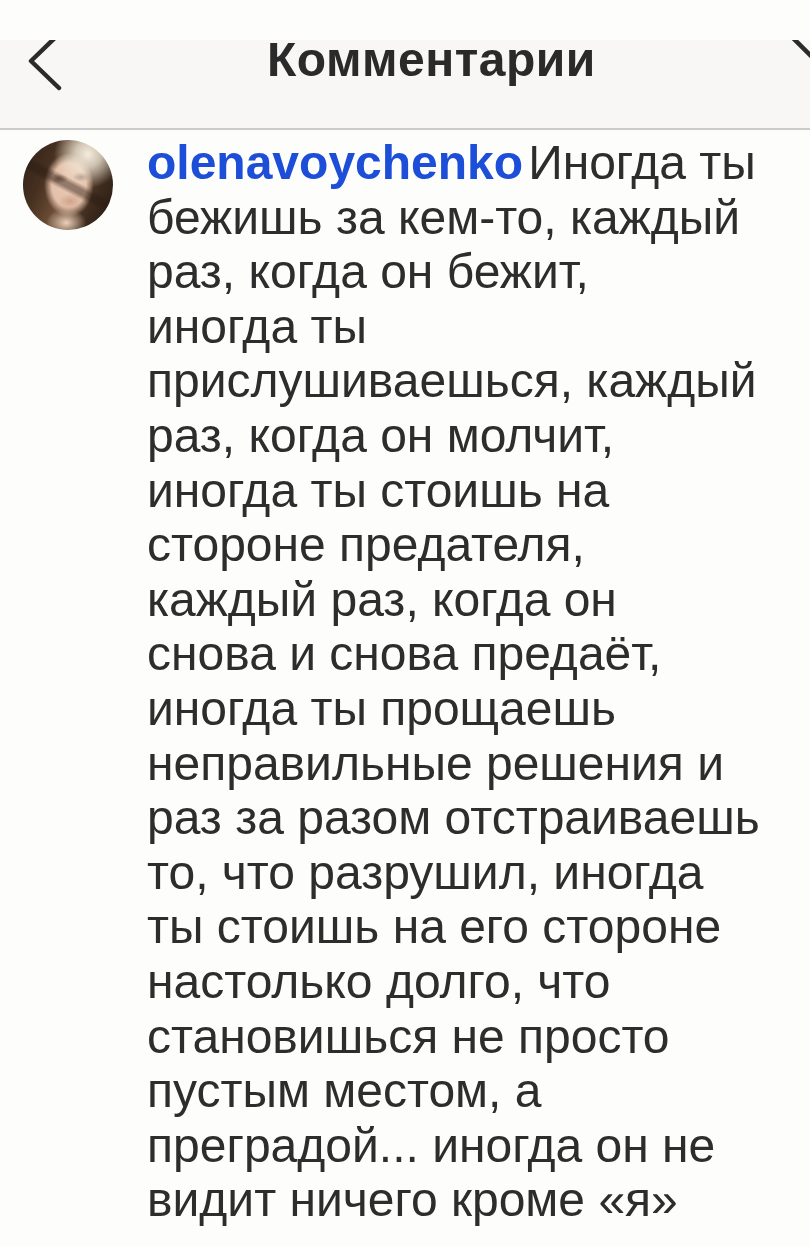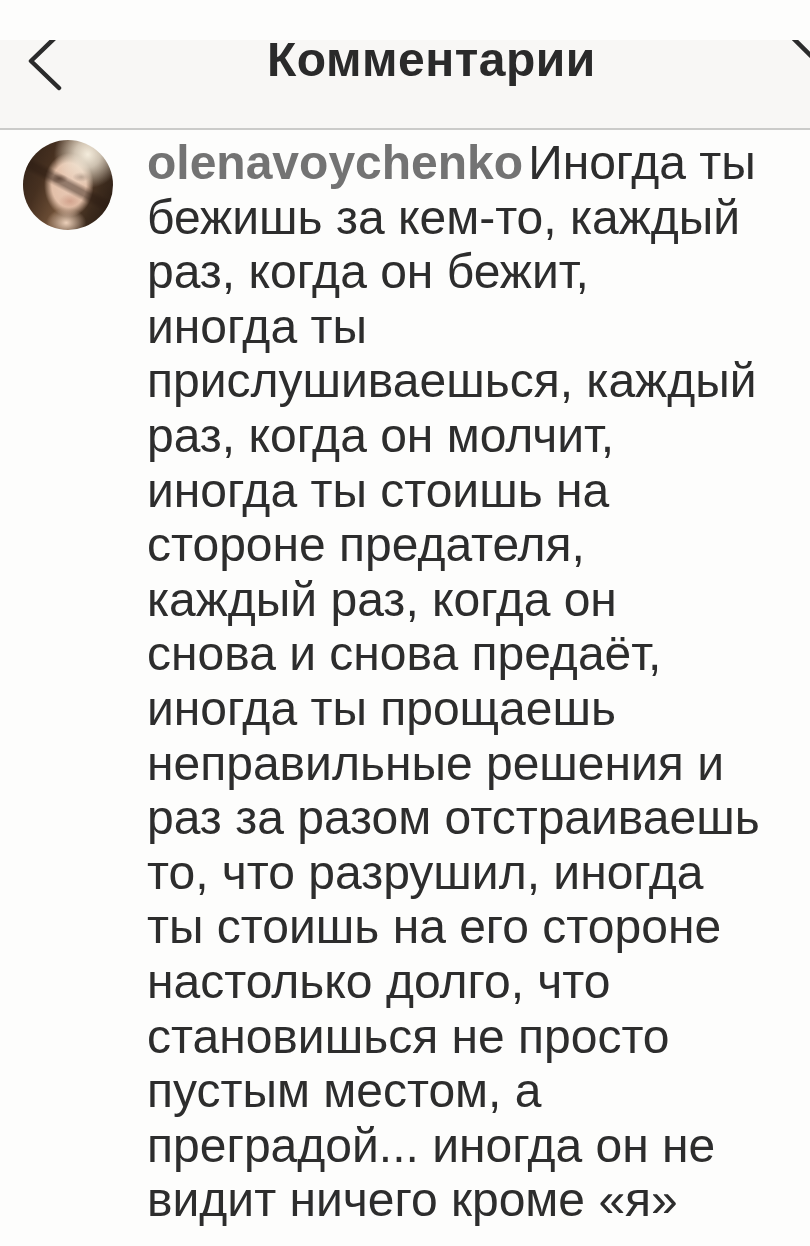--- a/index.html
+++ b/index.html
@@ -72,21 +72,21 @@
   .comment-body {
     position: absolute;
     left: 147px; top: 96px;
     width: 648px;
     font-size: 48px;
     line-height: 54.6px;
     color: #2d2d2d;
   }
   .comment-username {
     font-weight: bold;
-    color: #737373;
+    color: #1d4ed8;
     margin-right: 5px;
     cursor: pointer;
   }
   
   .comment-meta {
     position: absolute;
     left: 147px; top: 1204px;
     display: flex;
     gap: 54px;
     font-size: 40px;

